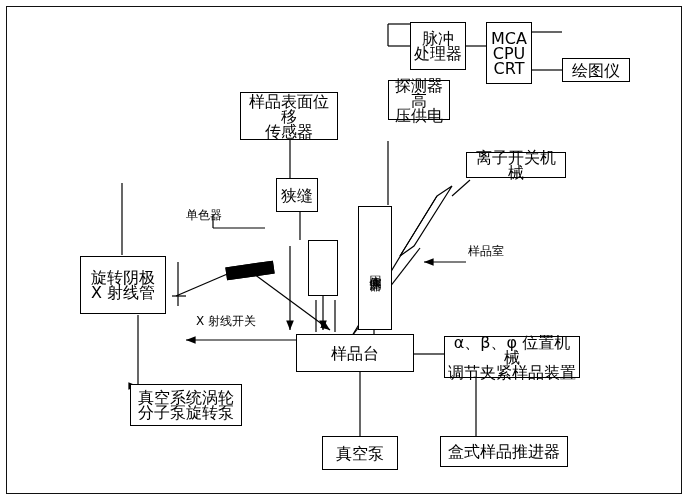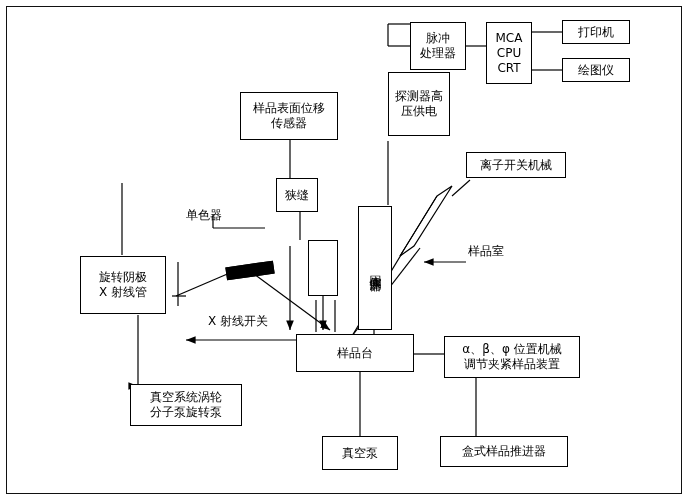--- a/index.html
+++ b/index.html
@@ -23,21 +23,21 @@
   }
   .box{
     position:absolute;
     border:1px solid #000;
     background:#fff;
     box-sizing:border-box;
     display:flex;
     align-items:center;
     justify-content:center;
     text-align:center;
-    font-size:12px;
+    font-size:16px;
     line-height:15px;
     color:#000;
     white-space:pre-line;
     padding:1px 2px;
   }
   .lbl{
     position:absolute;
     font-size:12px;
     line-height:14px;
     color:#000;
@@ -150,28 +150,27 @@
     </g>
   </svg>
 
   <div class="box" style="left:410px;top:22px;width:56px;height:48px;">脉冲
 处理器</div>
 
   <div class="box" style="left:486px;top:22px;width:46px;height:62px;">MCA
 CPU
 CRT</div>
 
-  <div class="box" style="left:562px;top:20px;width:68px;height:24px;">打印机</div>
 
   <div class="box" style="left:240px;top:92px;width:98px;height:48px;">样品表面位移
 传感器</div>
 
   <div class="box" style="left:562px;top:58px;width:68px;height:24px;">绘图仪</div>
 
-  <div class="box" style="left:388px;top:72px;width:62px;height:64px;">探测器高
+  <div class="box" style="left:388px;top:80px;width:62px;height:40px;">探测器高
 压供电</div>
 
 
   <div class="box" style="left:276px;top:178px;width:42px;height:34px;">狭缝</div>
 
   <div class="box" style="left:466px;top:152px;width:100px;height:26px;">离子开关机械</div>
 
   <div class="box" style="left:358px;top:206px;width:34px;height:124px;font-size:12px;">
     <span class="vert">固体探测器</span>
   </div>
@@ -192,15 +191,15 @@
   <div class="box" style="left:440px;top:436px;width:128px;height:31px;">盒式样品推进器</div>
 
   <div class="box" style="left:308px;top:240px;width:30px;height:56px;"></div>
 
   <div class="mono-black" style="left:226px;top:264px;width:46px;height:11px;transform:rotate(-8deg);"></div>
 
   <div class="lbl" style="left:186px;top:208px;">单色器</div>
 
   <div class="lbl" style="left:468px;top:244px;">样品室</div>
 
-  <div class="lbl" style="left:196px;top:314px;margin-left:12px;">X 射线开关</div>
+  <div class="lbl" style="left:196px;top:314px;">X 射线开关</div>
 
 </div>
 
 </body></html>

